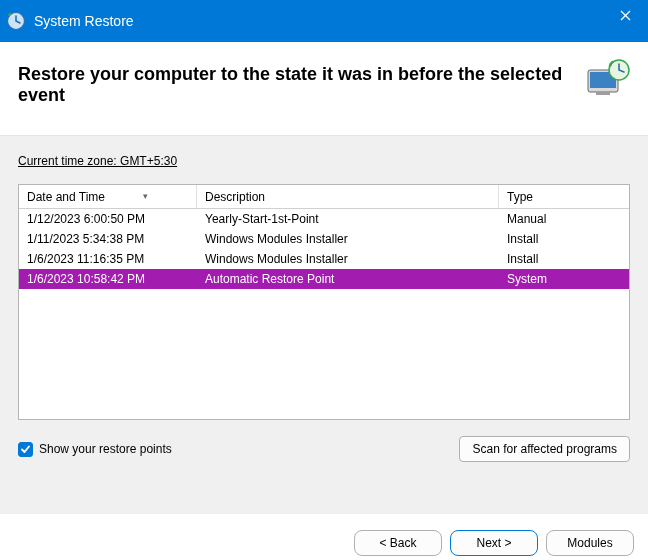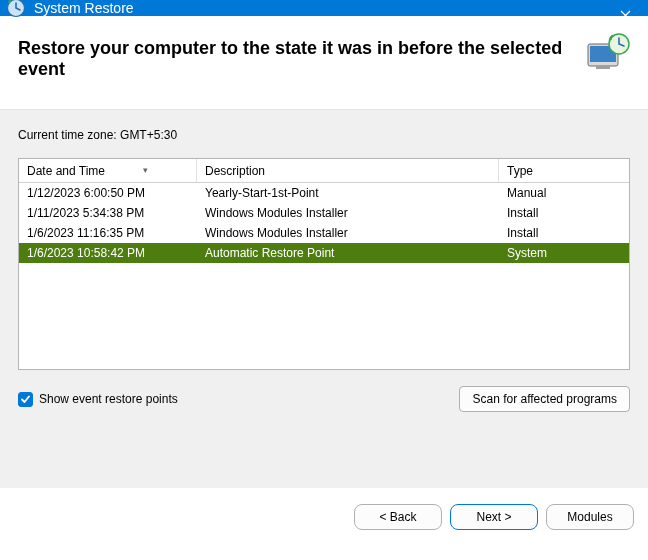--- a/index.html
+++ b/index.html
@@ -1,20 +1,20 @@
 <!DOCTYPE html>
 <html><head>
 <meta charset="utf-8">
 <style>
   * { box-sizing: border-box; margin: 0; padding: 0; font-family: "Segoe UI", Tahoma, sans-serif; }
   html, body { width: 648px; height: 560px; background: #ffffff; overflow: hidden; }
 
   
   .titlebar {
-    height: 16px; background: #0078d7; color: #fff;
+    height: 42px; background: #0078d7; color: #fff;
     display: flex; align-items: center; position: relative;
   }
   .titlebar .icon-wrap {
     width: 24px; height: 24px; margin: 0 6px 0 4px;
     display: flex; align-items: center; justify-content: center;
   }
   .titlebar-title { font-size: 14px; font-weight: 400; }
   .titlebar-close {
     position: absolute; right: 0; top: 0; width: 46px; height: 30px;
     display: flex; align-items: center; justify-content: center;
@@ -30,25 +30,25 @@
   .header-text { font-size: 18px; font-weight: 700; color: #000; padding-top: 4px; }
   .header-ill {
     width: 44px; height: 44px; margin-left: 10px; margin-top: -4px;
   }
 
   
   .content {
     background: #f0f0f0; padding: 18px 18px 14px 18px;
     height: 378px;
   }
-  .tz-label { font-size: 12px; color: #000; margin-bottom: 16px; }
+  .tz-label { font-size: 12px; color: #000; margin-bottom: 16px; text-decoration: underline; }
 
   .rp-table {
     background: #fff; border: 1px solid #b5b5b5;
-    height: 212px;
+    height: 236px;
   }
   .rp-head-row {
     display: flex; height: 24px; align-items: center;
     border-bottom: 1px solid #d0d0d0;
   }
   .rp-head {
     font-size: 12px; color: #000;
     padding: 0 8px; display: flex; align-items: center;
     border-right: 1px solid #e0e0e0;
     height: 100%;
@@ -59,21 +59,21 @@
   .col-type { width: 118px; flex: 1; }
   .sort-ind {
     margin-left: 38px; font-size: 9px; color: #666; transform: translateY(-1px);
   }
 
   .rp-body { height: 225px; overflow: hidden; }
   .rp-row {
     display: flex; height: 20px; align-items: center;
     font-size: 12px; color: #000;
   }
-  .rp-row.selected { background: #4d7c0f; color: #fff; }
+  .rp-row.selected { background: #a21caf; color: #fff; }
   .rp-row.empty { border-top: none; }
   .rp-cell { padding: 0 8px; white-space: nowrap; overflow: hidden; text-overflow: ellipsis; }
 
   .content-footer {
     display: flex; align-items: center; justify-content: space-between;
     margin-top: 16px;
   }
   .chk-wrap { display: flex; align-items: center; gap: 6px; font-size: 12px; }
   .chk-box {
     width: 15px; height: 15px; border: 1px solid #0078d7; border-radius: 3px;
@@ -179,21 +179,21 @@
       </div>
   </div>
 
   <div class="content-footer">
     <label class="chk-wrap">
       <span class="chk-box">
         <svg width="11" height="11" viewBox="0 0 11 11">
           <path d="M2 5.5 L4.5 8 L9 2.5" stroke="#fff" stroke-width="1.8" fill="none" stroke-linecap="round" stroke-linejoin="round"></path>
         </svg>
       </span>
-      <span>Show event restore points</span>
+      <span>Show your restore points</span>
     </label>
     <button class="scan-btn">Scan for affected programs</button>
   </div>
 </div>
 
 <div class="button-bar">
   <button class="wiz-btn">&lt; Back</button>
   <button class="wiz-btn primary">Next &gt;</button>
   <button class="wiz-btn">Modules</button>
 </div>

